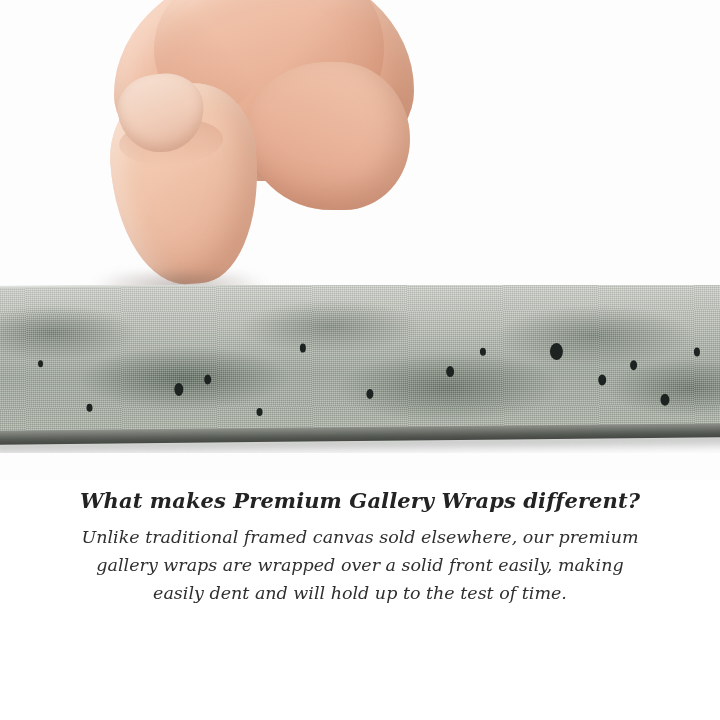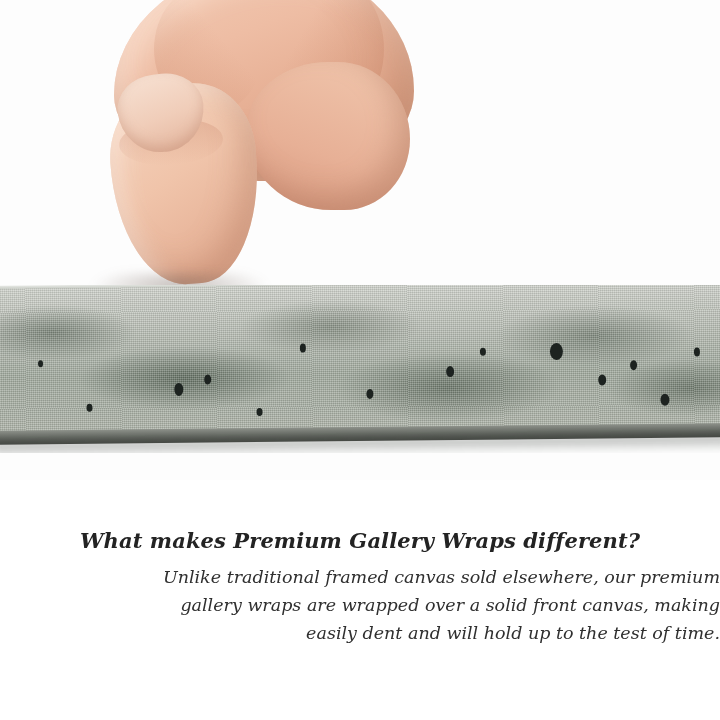--- a/index.html
+++ b/index.html
@@ -191,40 +191,38 @@
 
   
   .copy-block {
     position: absolute;
     left: 0;
     top: 488px;
     width: 720px;
     text-align: center;
     color: #2b2b2b;
     font-family: "DejaVu Serif", serif;
-    margin-top: 40px;
   }
   .copy-heading {
     font-size: 21px;
     font-style: italic;
     font-weight: 700;
     letter-spacing: 0.1px;
     margin: 0 0 10px 0;
     color: #232323;
   }
   .copy-lines {
     font-size: 17.5px;
     font-style: italic;
     line-height: 28px;
     color: #2f2f2f;
   }
   .copy-line {
     display: block;
     white-space: nowrap;
-    text-align: right;
   }
 </style>
 </head>
 <body>
 
 <div class="product-figure">
 
   <div class="photo-area">
 
     <div class="hand">
@@ -262,18 +260,18 @@
       </div>
       <div class="slab-edge-bottom"></div>
       <div class="slab-shadow"></div>
     </div>
   </div>
 
   <div class="copy-block">
     <div class="copy-heading">What makes Premium Gallery Wraps different?</div>
     <div class="copy-lines">
       <span class="copy-line">Unlike traditional framed canvas sold elsewhere, our premium</span>
-      <span class="copy-line">gallery wraps are wrapped over a solid front canvas, making</span>
+      <span class="copy-line">gallery wraps are wrapped over a solid front easily, making</span>
       <span class="copy-line">easily dent and will hold up to the test of time.</span>
     </div>
   </div>
 
 </div>
 
 </body></html>

